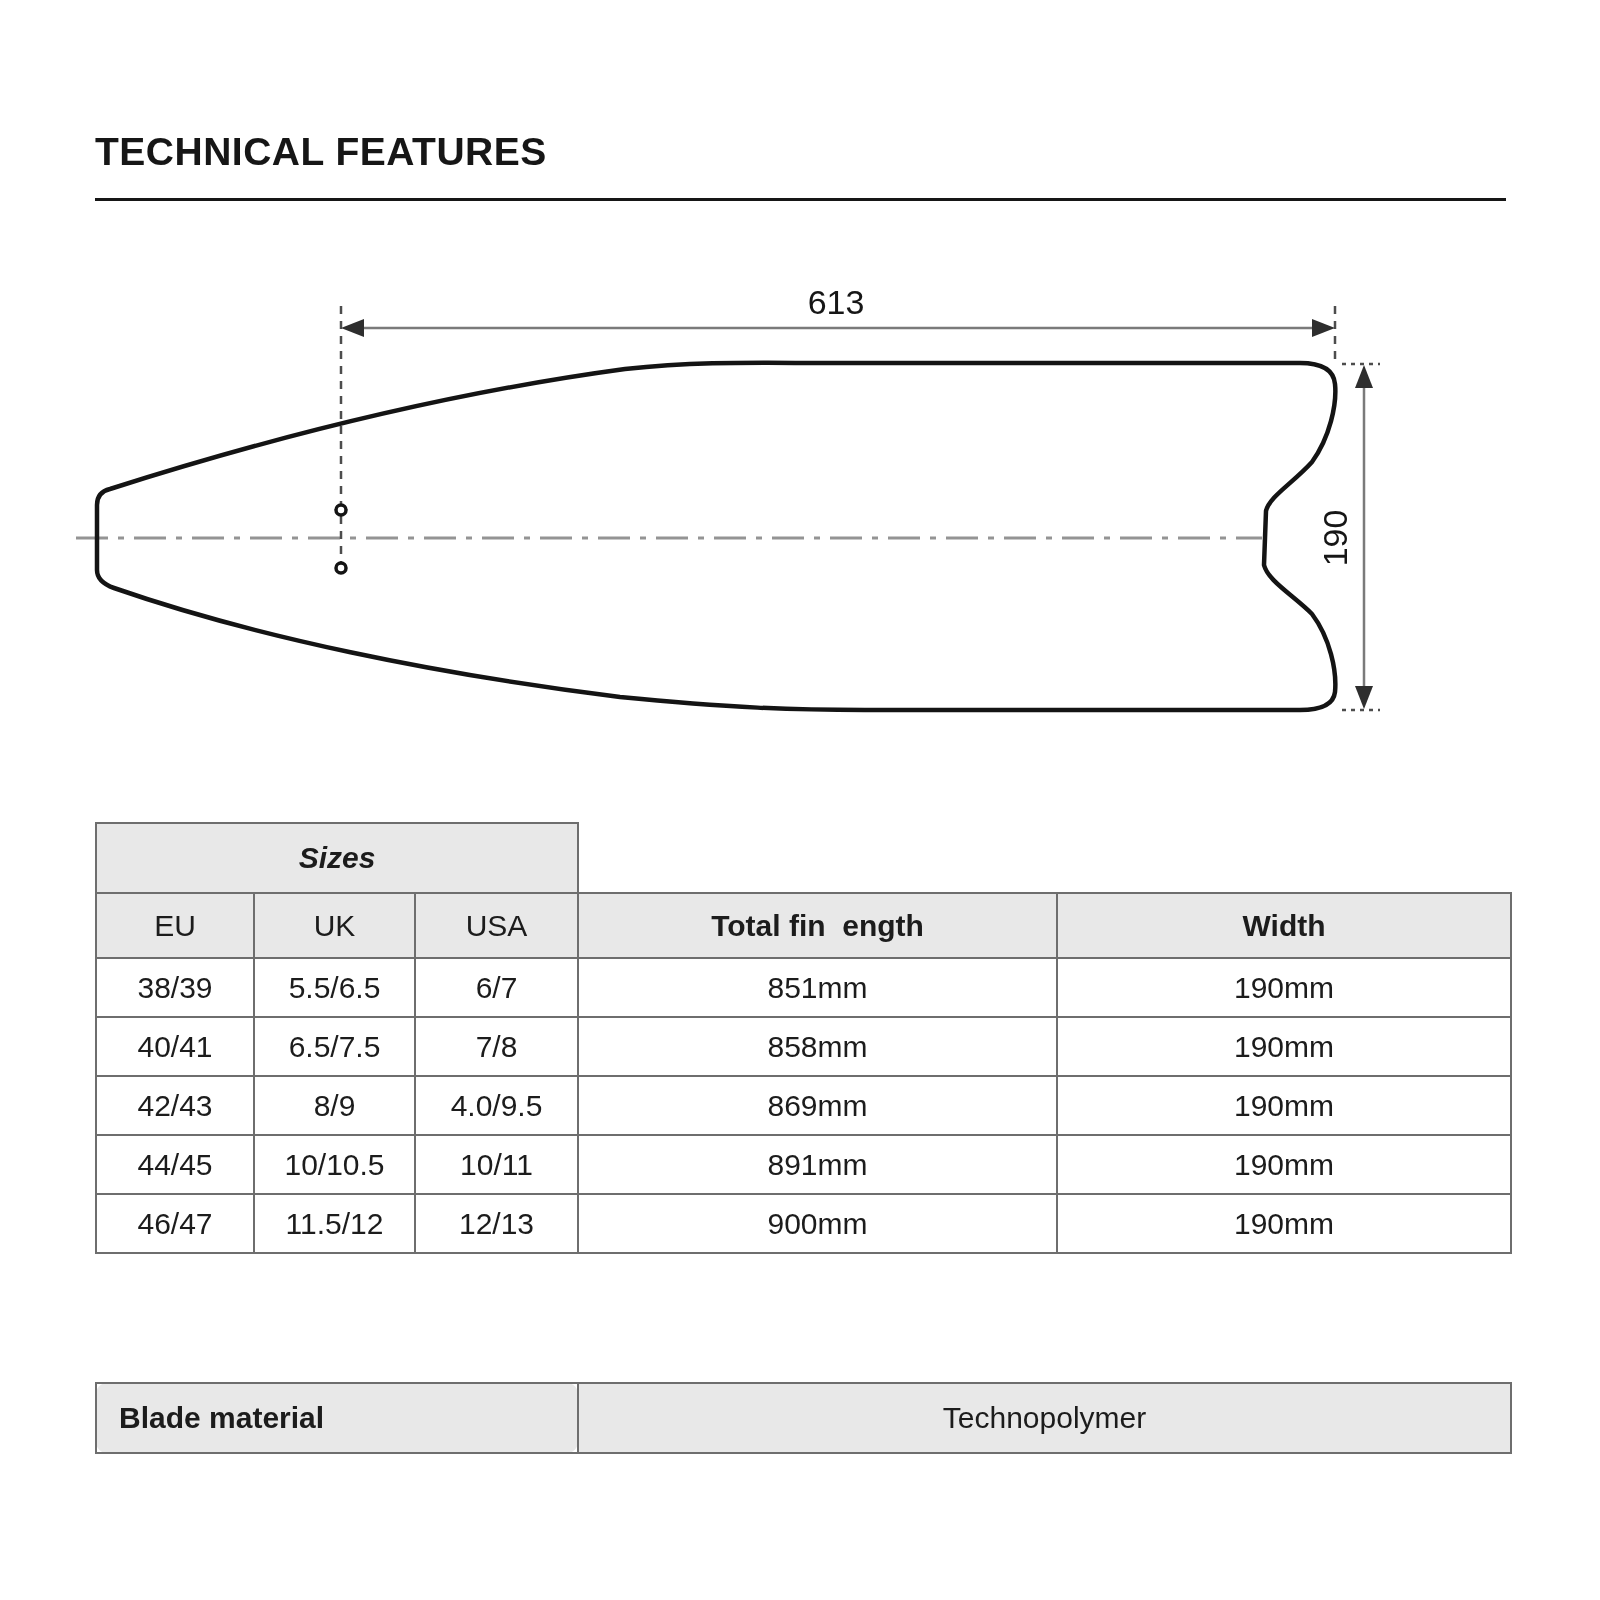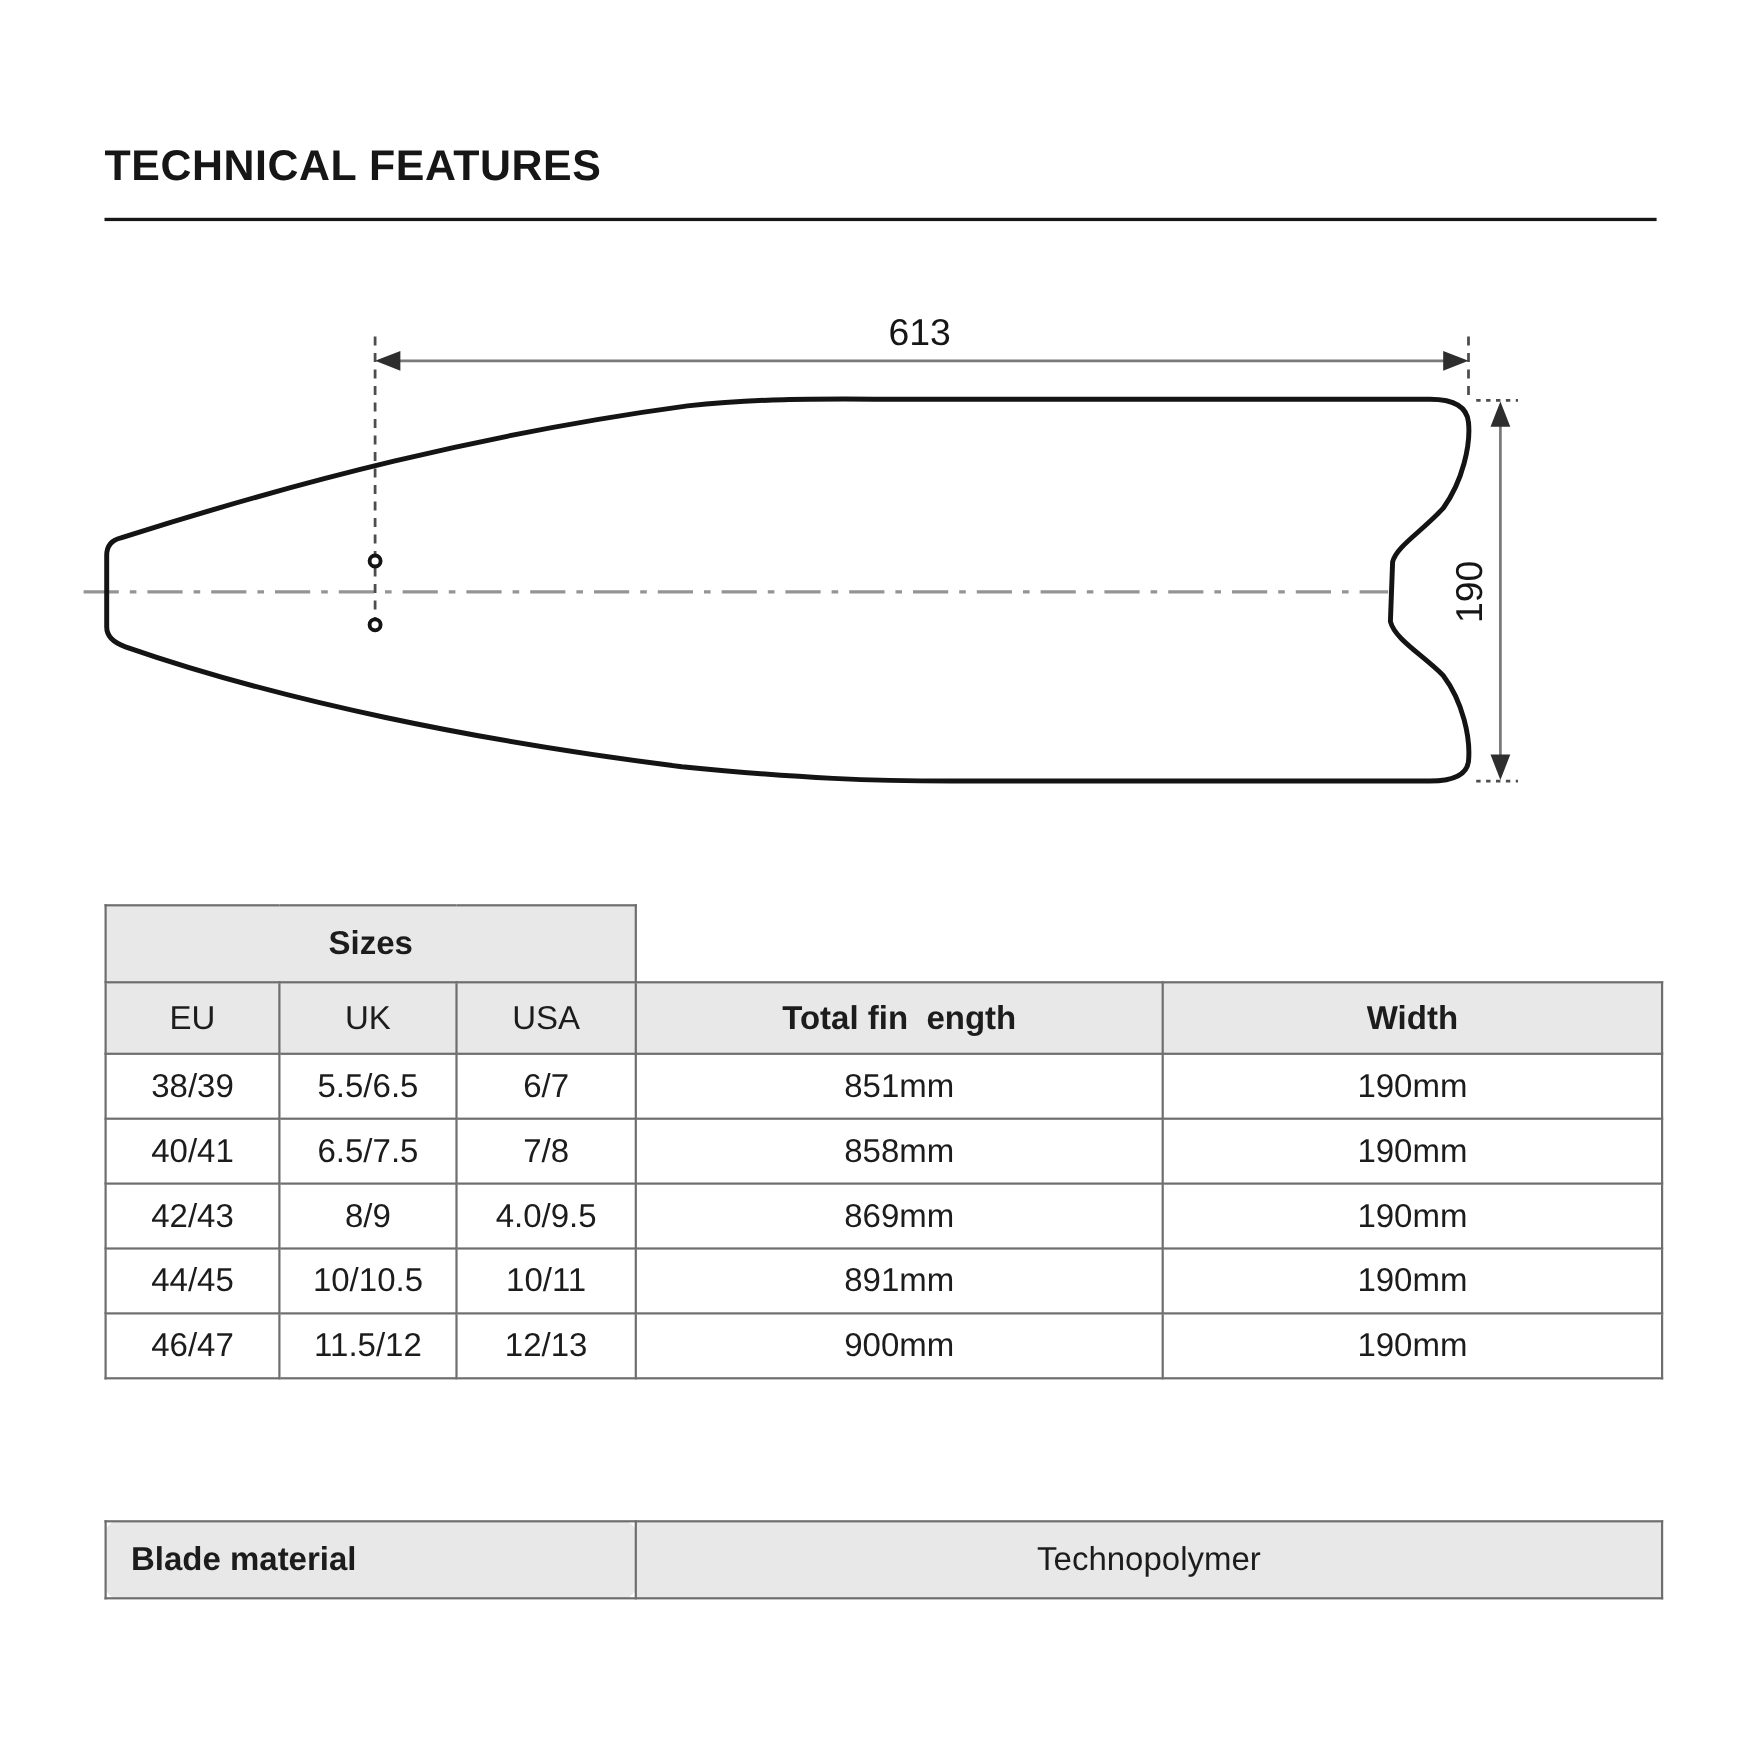--- a/index.html
+++ b/index.html
@@ -36,21 +36,21 @@
   td,th{
     border:2px solid #6e6e6e;
     font-size:30px;font-weight:normal;
     text-align:center;vertical-align:middle;
     padding:0;white-space:pre;
     color:#1c1c1c;
   }
   .hdr{background:#e8e8e8;}
   .bold{font-weight:bold;}
   .no-border{border:none;background:transparent;}
-  .row-sizes{height:70px;}
+  .row-sizes{height:70px;font-style:italic;}
   .row-head{height:65px;}
   .row-data{height:59px;}
   .row-mat{height:70px;}
   .left-pad{text-align:left;padding-left:22px;border-radius:11px;}
 </style>
 </head>
 <body>
 
 <div id="page">
 

